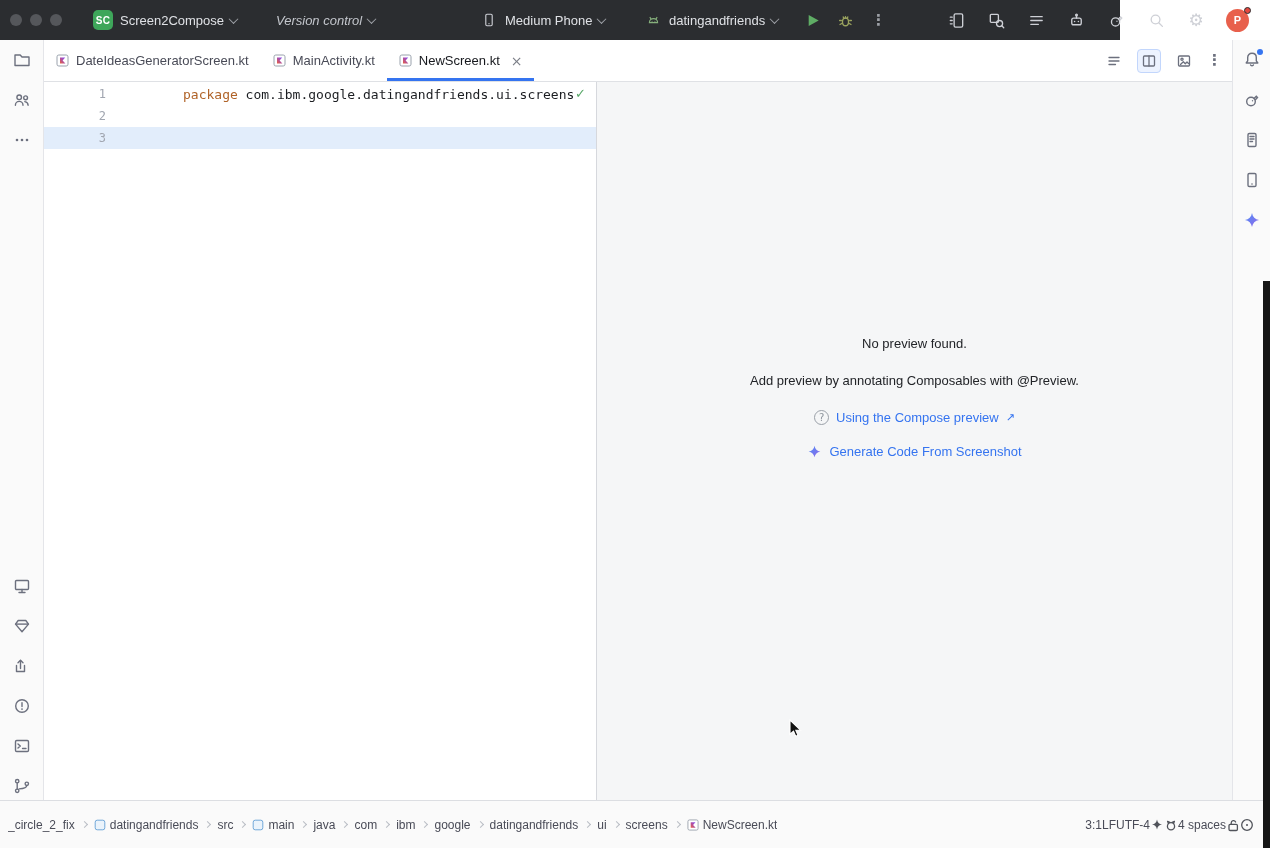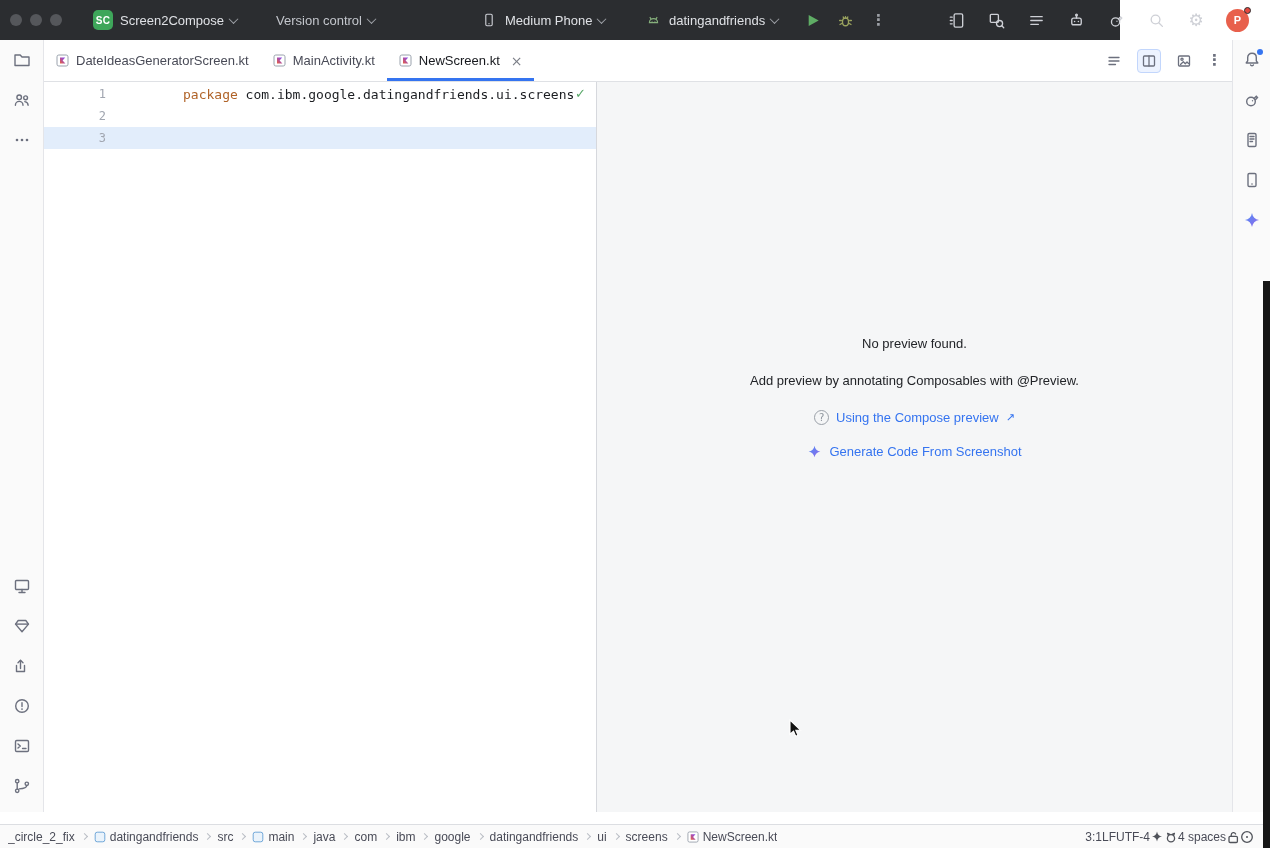--- a/index.html
+++ b/index.html
@@ -9,21 +9,21 @@
 
   
   .titlebar { position:absolute; top:0; left:0; width:1120px; height:40px; background:#2b2d30; z-index:5; }
   .tb-item { position:absolute; top:0; height:40px; display:flex; align-items:center; gap:6px; color:#dfe1e5; cursor:default; }
   .traffic { position:absolute; left:10px; top:14px; display:flex; gap:8px; }
   .tl { width:12px; height:12px; border-radius:50%; background:#55575b; display:inline-block; }
   .badge { position:absolute; left:93px; top:10px; width:20px; height:20px; border-radius:5px; background:#3EA65A; color:#fff;
            font-size:10px; font-weight:bold; display:flex; align-items:center; justify-content:center; letter-spacing:.3px; }
   .chev-d { width:7px; height:7px; border-right:1.6px solid #9da0a6; border-bottom:1.6px solid #9da0a6;
             transform:rotate(45deg) translate(-1px,-1px); display:inline-block; }
-  .dim { color:#c3c6cc; }
+  .dim { color:#c3c6cc;font-style:italic; }
   .tb-ic { color:#ced0d6; display:flex; align-items:center; justify-content:center; width:20px; height:20px; }
   .tb-icons { position:absolute; left:946px; top:0; height:40px; display:flex; align-items:center; gap:20px; }
   .glyph { font-family:"DejaVu Sans", sans-serif; line-height:1; }
   .kebab { color:#9da0a6; font-size:15px; font-weight:bold; }
   .avatar { width:23px; height:23px; border-radius:50%; background:#E8604C; color:#fff; font-size:11px; font-weight:bold;
             display:flex; align-items:center; justify-content:center; position:relative; }
   .avatar .dot { position:absolute; top:-2px; right:-2px; width:7px; height:7px; border-radius:50%; background:#e5483e; border:1.5px solid #2b2d30; }
 
   
   .main { position:absolute; top:40px; left:0; right:0; bottom:36px; display:flex; }
@@ -59,21 +59,21 @@
   .preview { flex:1; background:#f5f6f7; border-left:1px solid #d6d8dd; position:relative; }
   .pv { position:absolute; top:0; left:0; right:0; display:flex; flex-direction:column; align-items:center; padding-top:254px; }
   .pv-text { font-size:13px; color:#222428; margin-bottom:22px; }
   .pv-row { display:flex; align-items:center; gap:7px; margin-bottom:19px; cursor:pointer; }
   .help-circle { width:15px; height:15px; border-radius:50%; border:1.2px solid #9aa0a8; color:#8c939b; font-size:10px;
                  display:flex; align-items:center; justify-content:center; flex:none; }
   .pv-link { color:#3574F0; font-size:13px; text-decoration:none; }
   .ext { color:#3574F0; font-size:11px; }
 
   
-  .statusbar { position:absolute; left:0; right:0; bottom:0; height:24px; background:#fafafa; border-top:1px solid #dcdee2;
+  .statusbar { position:absolute; left:0; right:0; bottom:0; height:48px; background:#fafafa; border-top:1px solid #dcdee2;
                display:flex; align-items:center; justify-content:space-between; padding:0 16px 0 8px; color:#494b57; font-size:12px; }
   .crumbs { display:flex; align-items:center; gap:7px; white-space:nowrap; overflow:hidden; }
   .crumb { display:flex; align-items:center; gap:4px; cursor:default; }
   .crumb-sep { width:5px; height:5px; border-right:1.4px solid #b9bdc4; border-bottom:1.4px solid #b9bdc4;
                transform:rotate(-45deg); flex:none; }
   .sb-right { display:flex; align-items:center; color:#494b57; }
   .sb-ic { color:#50535a; display:flex; align-items:center; }
 
   
   .bell-dot { position:absolute; top:3px; right:3px; width:6px; height:6px; border-radius:50%; background:#3574F0; }

